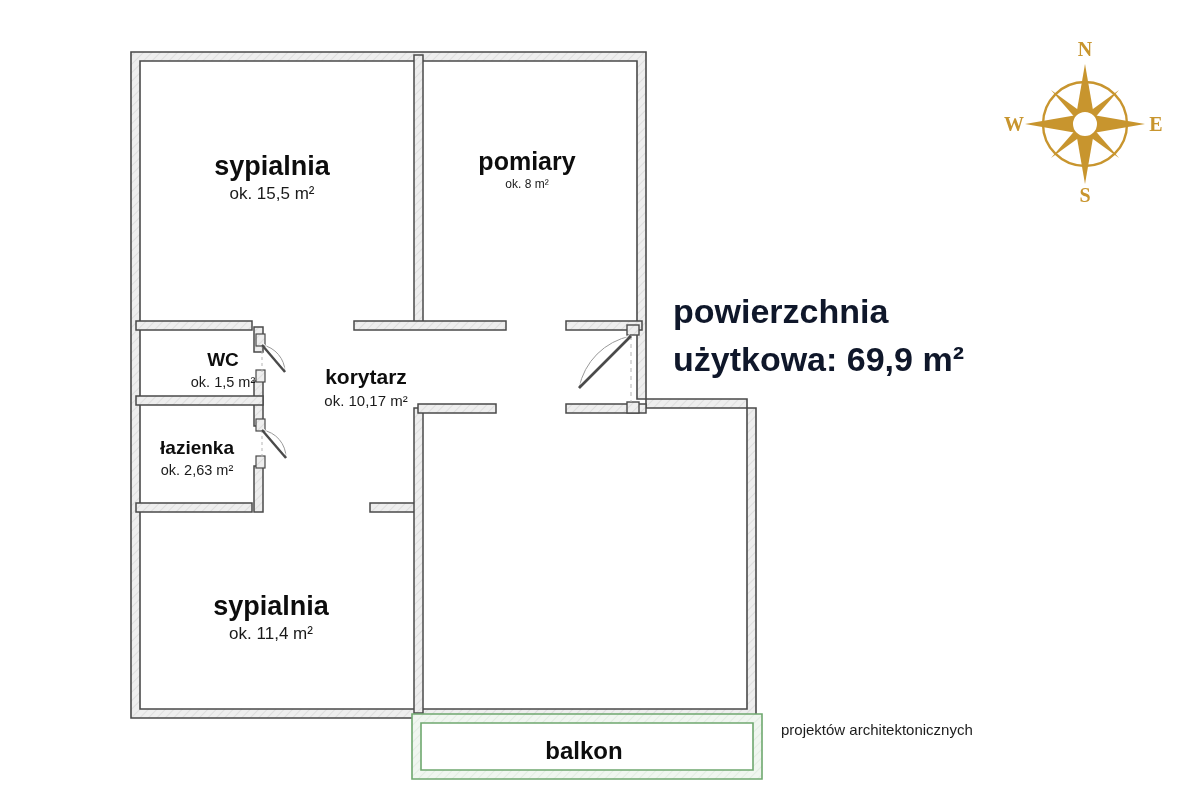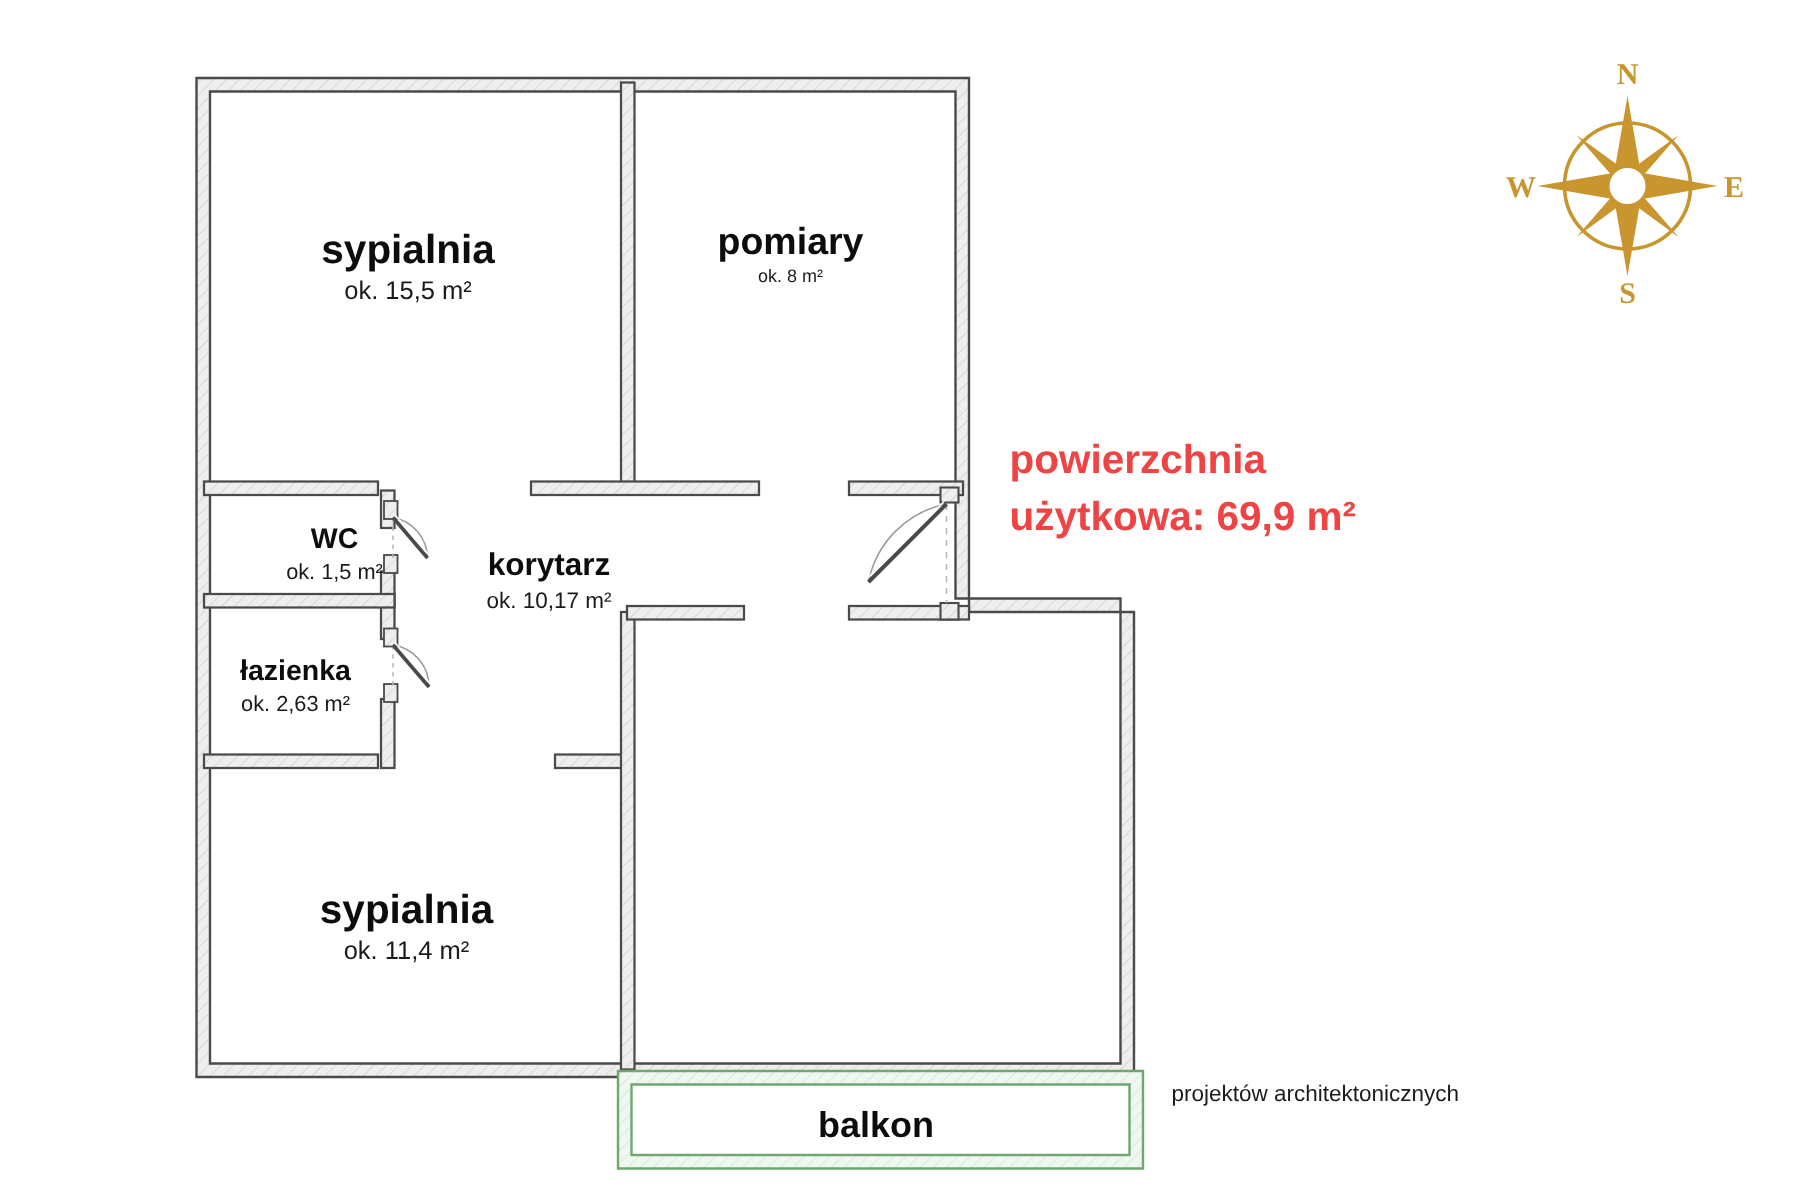--- a/index.html
+++ b/index.html
@@ -70,23 +70,23 @@
     font-size: 24px;
     color: #0d0d0d;
     pointer-events: auto;
   }
 
   .area-summary {
     position: absolute;
     left: 673px;
     top: 283px;
     font-weight: bold;
-    font-size: 27px;
+    font-size: 34px;
     line-height: 1.42;
-    color: #ef4444;
+    color: #0f172a;
     width: 330px;
   }
   .area-summary .line2 { white-space: nowrap; }
 
   .footnote {
     position: absolute;
     left: 781px;
     top: 715px;
     font-size: 15px;
     line-height: 1.45;

